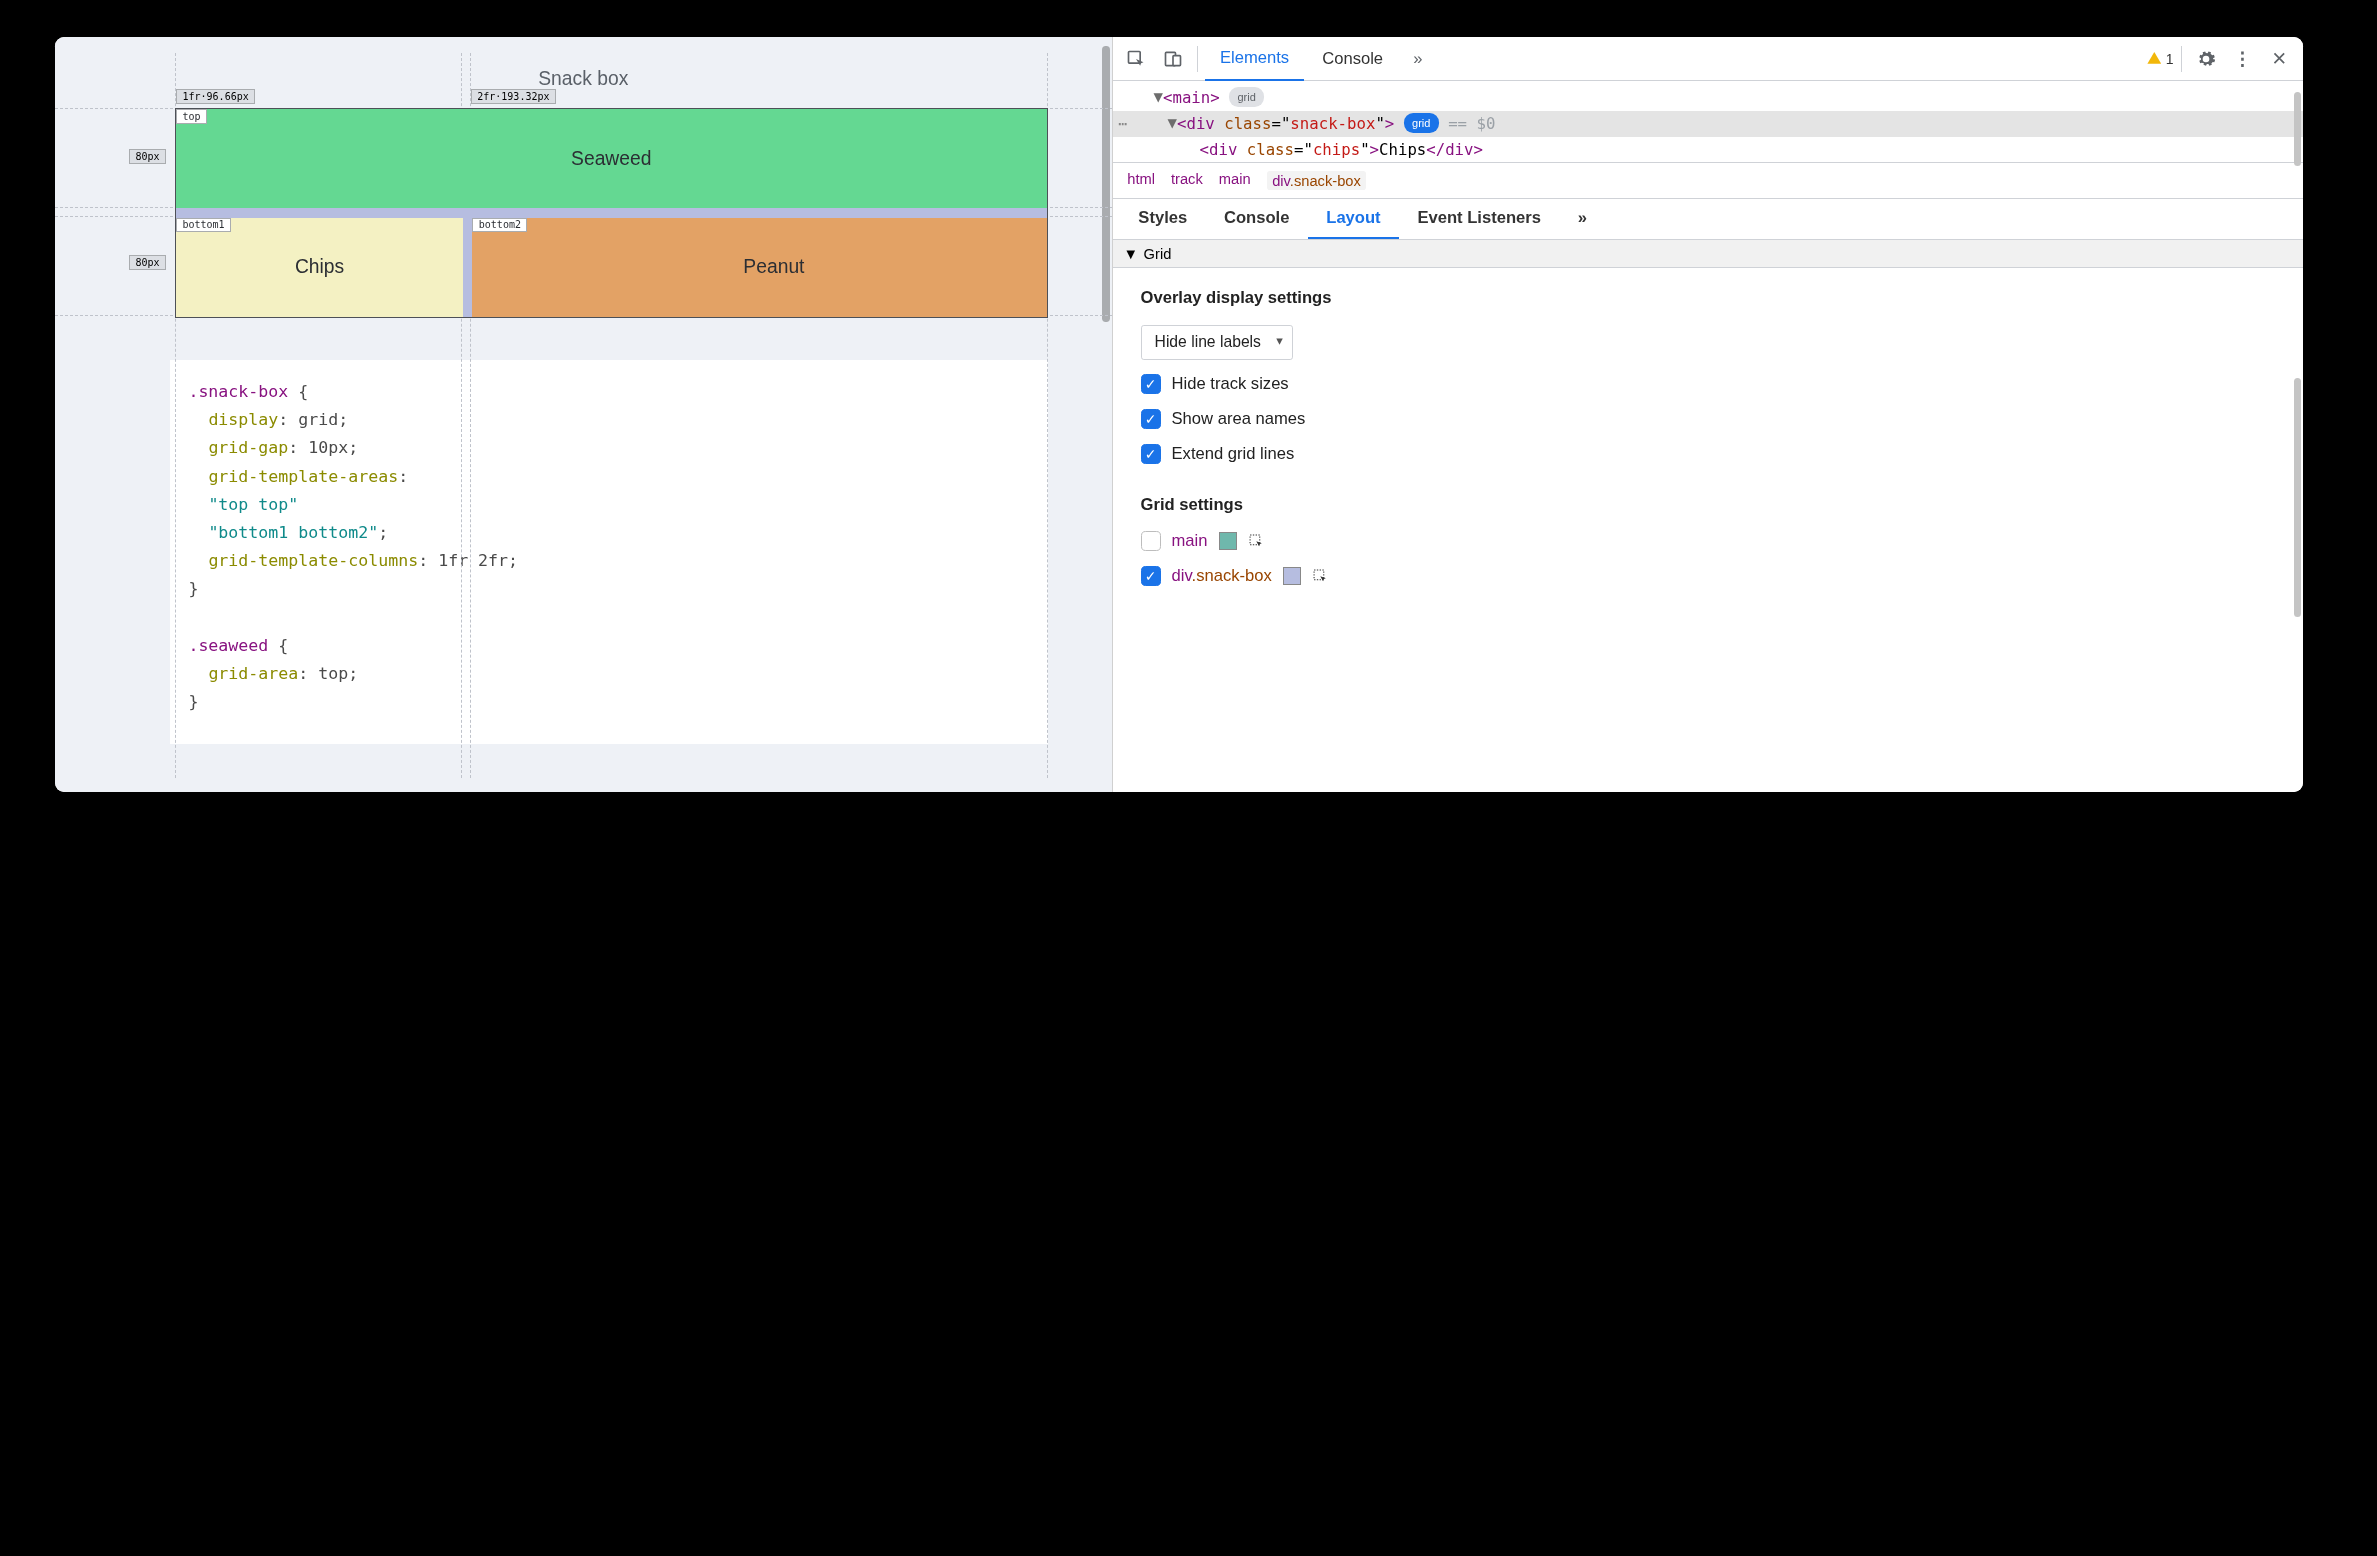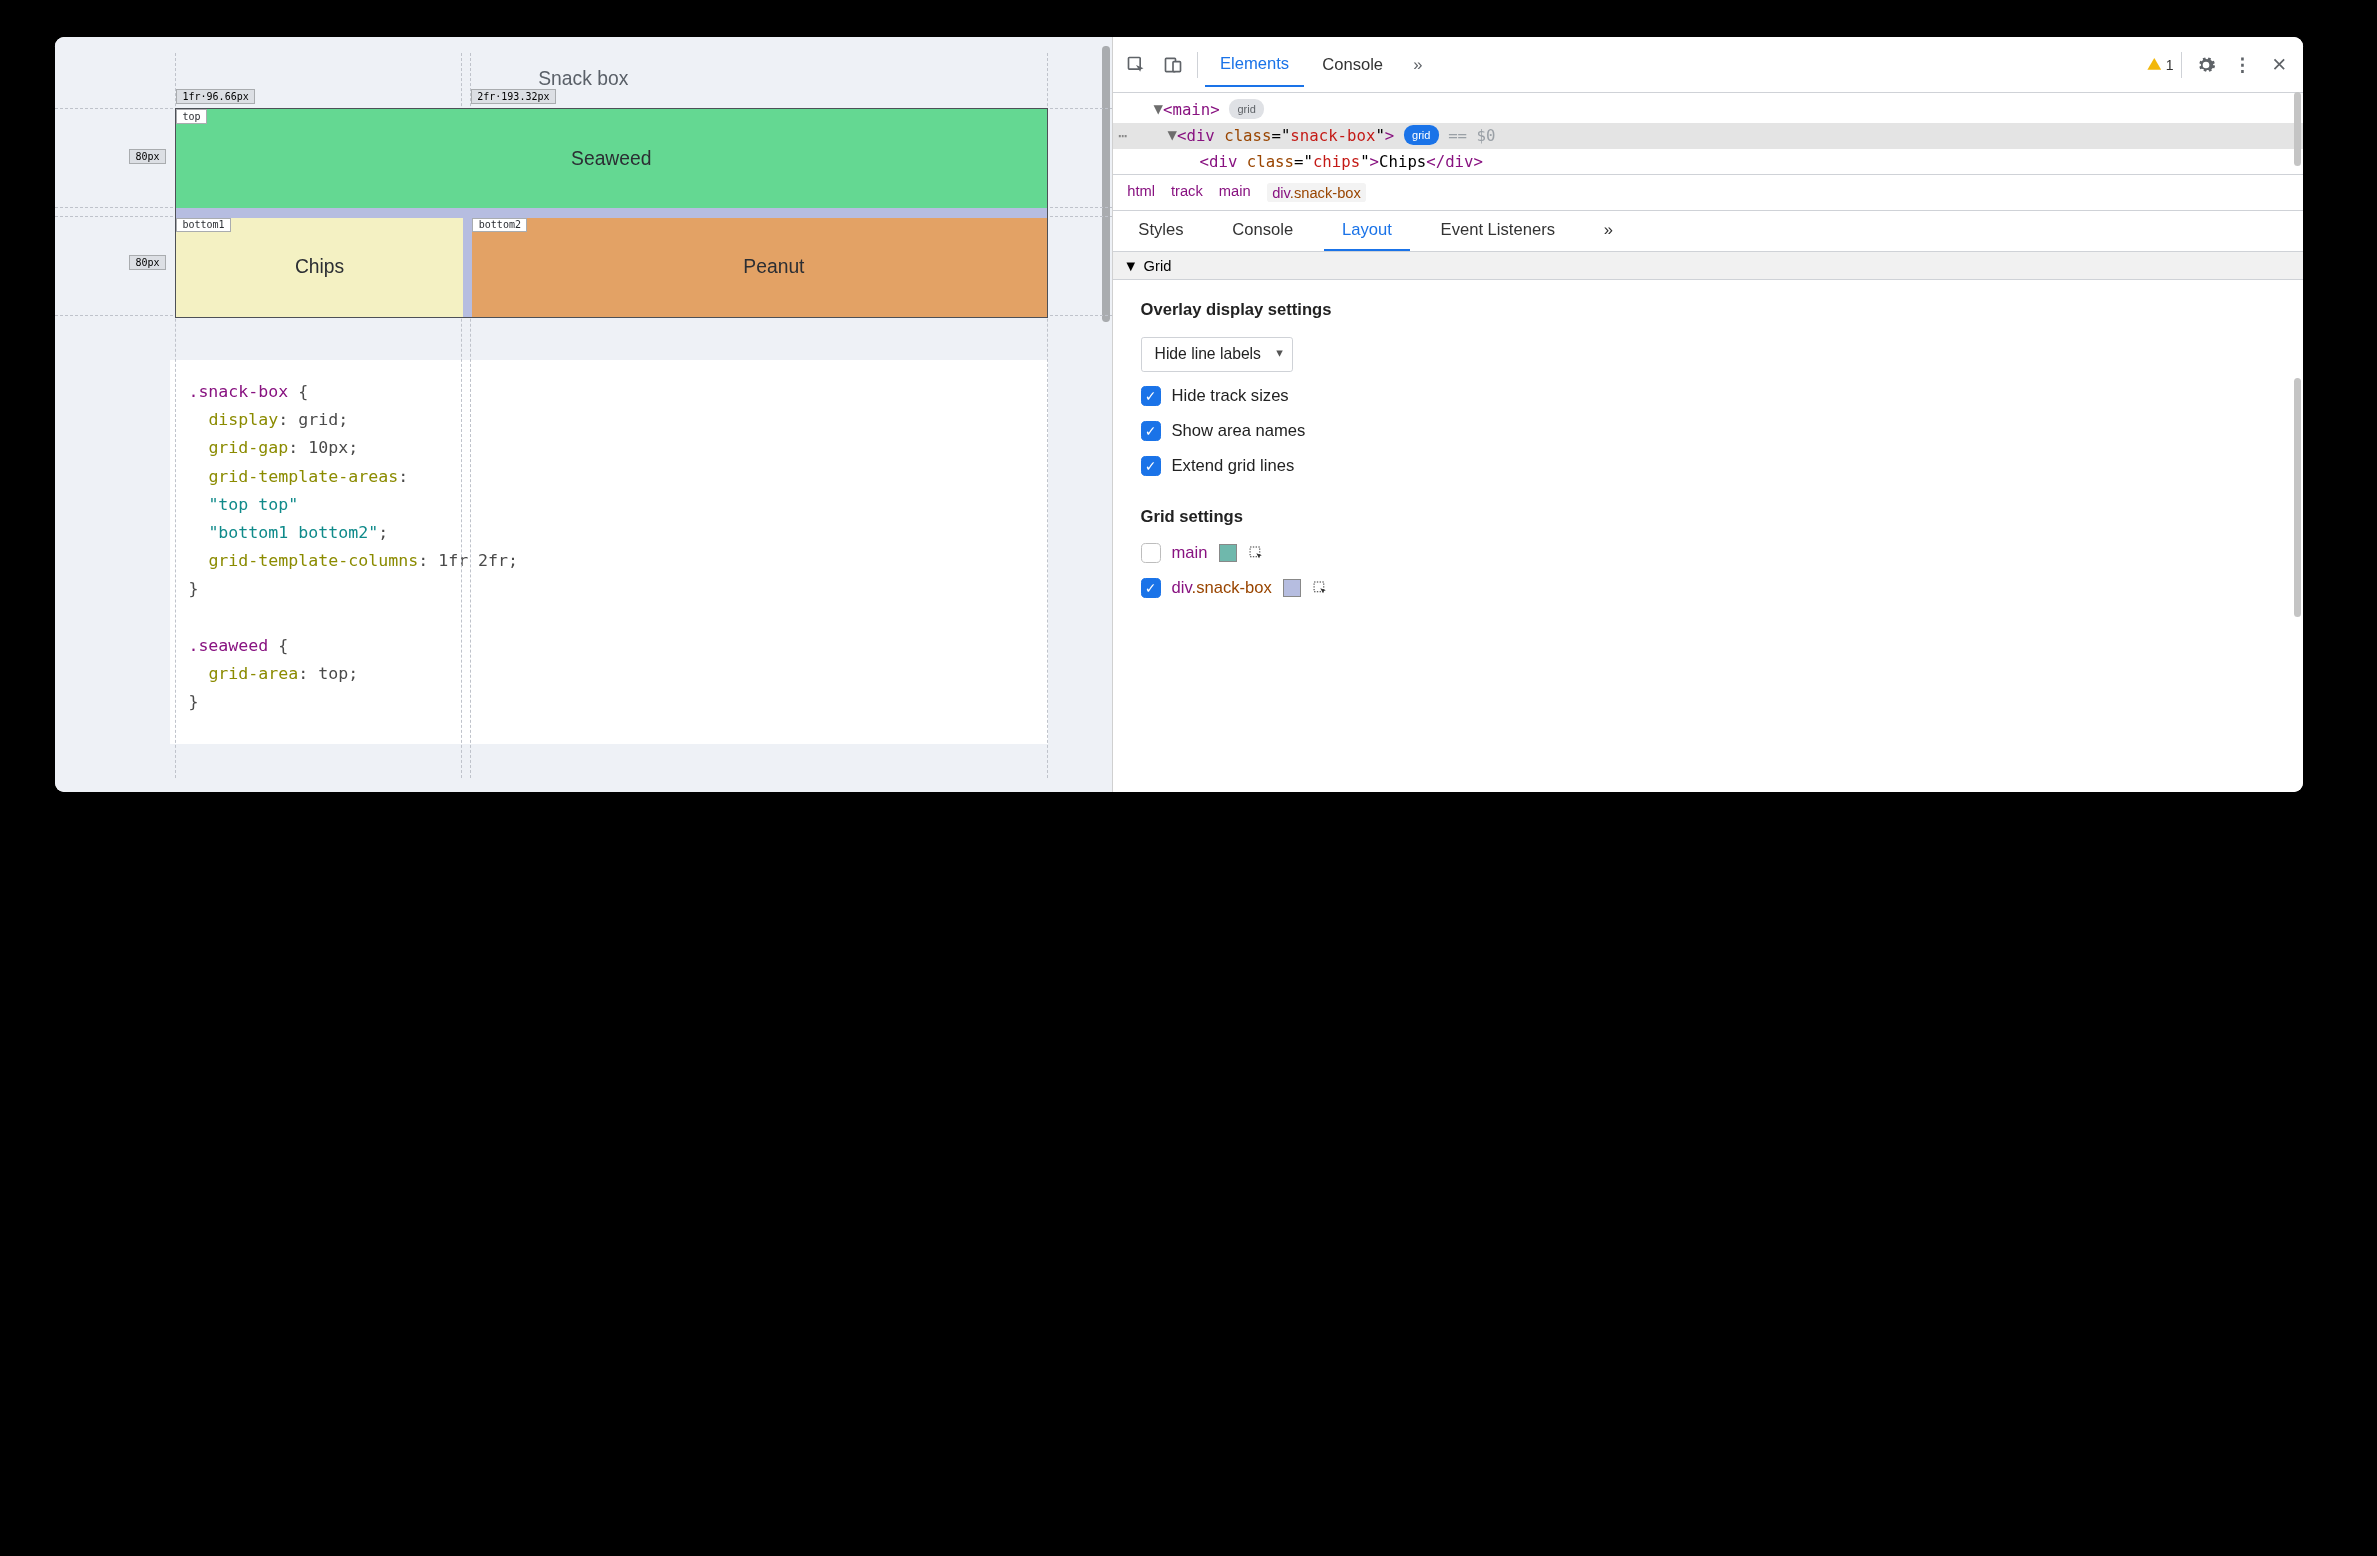--- a/index.html
+++ b/index.html
@@ -119,21 +119,21 @@
   
   .devtools {
     flex:1;
     display:flex; flex-direction:column;
     border-left:0.9px solid #d0d0d0;
     background:#fff; min-width:0;
     position:relative;
   }
   .toolbar {
     display:flex; align-items:center;
-    height:56px; border-bottom:0.9px solid var(--border);
+    height:44px; border-bottom:0.9px solid var(--border);
     padding:0 7.4px; gap:3.7px;
   }
   .ticon {
     width:33px; height:33px; display:flex; align-items:center; justify-content:center;
     color:var(--toolbar-text);
   }
   .tb-sep{width:0.9px;height:26px;background:var(--border);margin:0 3.7px}
   .tb-tab{font-size:16.6px; padding:0 14.7px; height:44px; display:flex; align-items:center; color:#333;}
   .tb-tab.active{color:var(--accent); border-bottom:2.8px solid var(--accent);}
   .tb-warn{display:flex;align-items:center;gap:3.7px;font-size:14px;color:#333}
@@ -157,22 +157,23 @@
   .breadcrumb{
     display:flex; gap:16px; padding:7.4px 14.7px;
     font-size:14.7px; font-family:var(--sans);
     border-bottom:0.9px solid var(--border);
   }
   .breadcrumb span{color:var(--sel)}
   .breadcrumb span.sub{color:var(--attr)}
   .breadcrumb span.active{background:#f3f3f3; padding:1.8px 5.5px; border-radius:2.8px}
 
   .subtabs{
-    display:flex; gap:12px; padding:0 7.4px;
+    display:flex; gap:0; padding:0 7.4px;
     border-bottom:0.9px solid var(--border);
+    font-weight:bold;
   }
   .subtab{font-size:16.6px;padding:9.2px 18.4px;color:#333}
   .subtab.active{color:var(--accent);border-bottom:2.8px solid var(--accent)}
 
   .section-hdr{
     background:#f1f1f1; border-bottom:0.9px solid var(--border);
     padding:5.5px 11px; font-size:14.7px;
     display:flex; align-items:center; gap:5.5px;
   }
   .layout-body{padding:20px 28px; font-size:16.6px; color:#222; overflow:auto}

